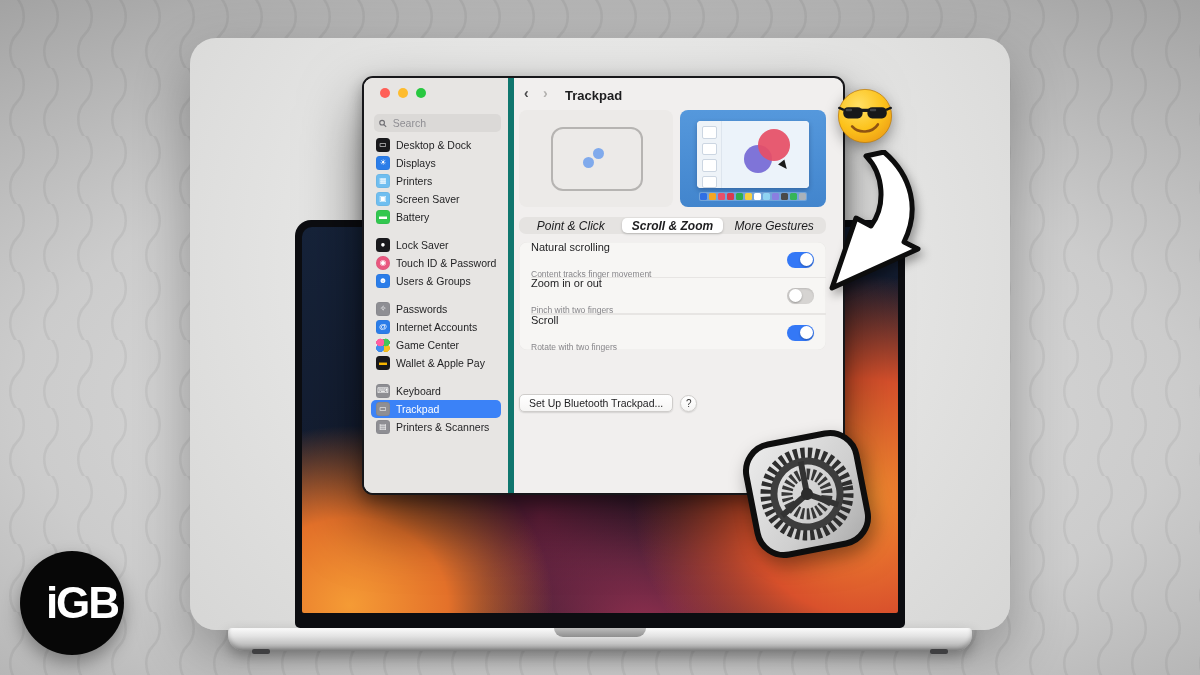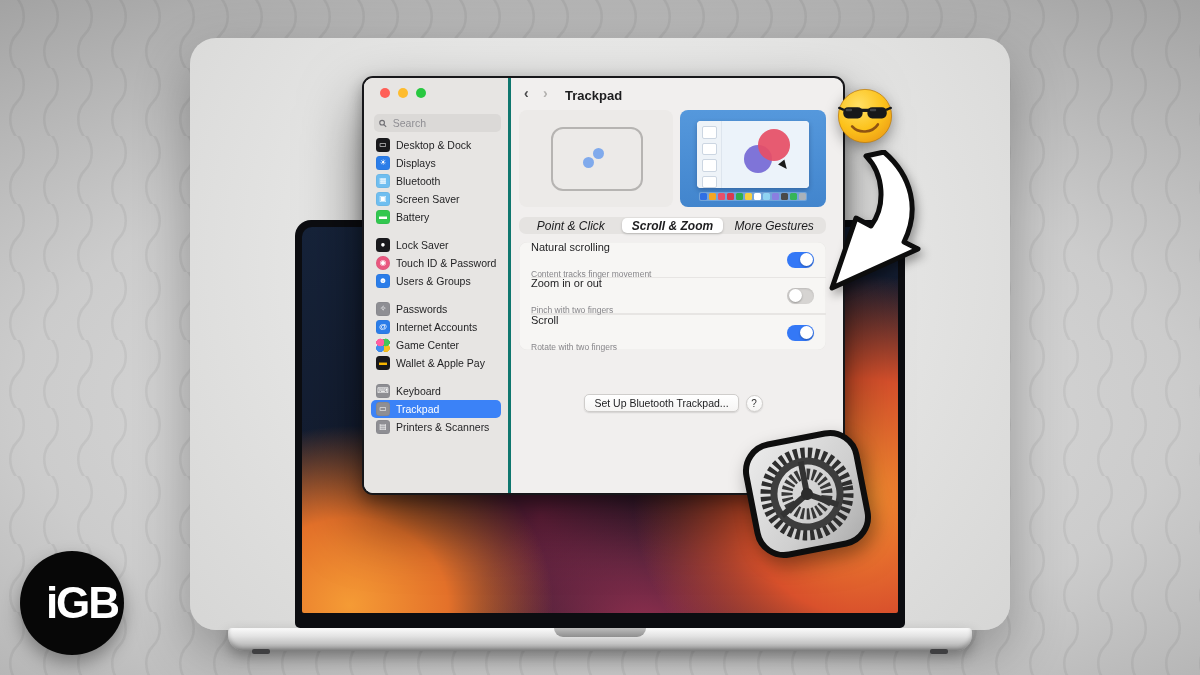--- a/index.html
+++ b/index.html
@@ -30,21 +30,21 @@
   .mb-notch{position:absolute;left:50%;top:0;transform:translateX(-50%);width:92px;height:9px;
     background:linear-gradient(#bdbdbd,#8f8f8f);border-radius:0 0 9px 9px;}
   .mb-foot{position:absolute;top:649px;width:18px;height:5px;background:#3f3f41;border-radius:2px;z-index:4;}
   .foot-l{left:252px;} .foot-r{left:930px;}
 
   
   .swindow{position:absolute;left:362px;top:76px;width:479px;height:415px;z-index:10;border-radius:11px;
     background:#f1efee;border:2px solid #17171a;
     box-shadow:0 28px 60px rgba(0,0,0,.50), 0 6px 16px rgba(0,0,0,.35);}
   .sb{position:absolute;left:0;top:0;bottom:0;width:144px;background:#e7e5e3;
-    border-right:3px solid #0f766e;border-radius:9px 0 0 9px;}
+    border-right:6px solid #0f766e;border-radius:9px 0 0 9px;}
   .traffic{position:absolute;left:16px;top:10px;display:flex;gap:8px;}
   .tl{width:10px;height:10px;border-radius:50%;display:block;}
   .search{position:absolute;left:10px;top:36px;width:127px;height:18px;background:#dbd9d7;border-radius:5px;
     display:flex;align-items:center;gap:4px;padding:0 5px;box-sizing:border-box;}
   .search input{border:none;background:transparent;outline:none;width:100%;font-size:10.5px;color:#3c3c3e;
     font-family:"Liberation Sans","DejaVu Sans",sans-serif;}
   .search input::placeholder{color:#8f8e93;}
   .sb-list{position:absolute;left:7px;right:7px;top:58px;display:flex;flex-direction:column;gap:10px;}
   .sb-group{display:flex;flex-direction:column;}
   .sb-item{display:flex;align-items:center;gap:6px;height:18px;padding:0 5px;border-radius:5px;cursor:default;}
@@ -93,21 +93,21 @@
   .divider{height:1px;background:#e7e5e3;margin-left:12px;}
   .row-label{font-size:11px;color:#1d1d1f;font-weight:500;}
   .row-sub{font-size:8.5px;color:#87868a;margin-top:16px;}
   .toggle{position:relative;width:27px;height:16px;border-radius:9px;flex:0 0 auto;cursor:default;}
   .toggle.on{background:#3478f6;}
   .toggle.off{background:#d6d4d2;box-shadow:inset 0 1px 2px rgba(0,0,0,.12);}
   .knob{position:absolute;top:1.5px;width:13px;height:13px;border-radius:50%;background:#fff;
     box-shadow:0 1px 2px rgba(0,0,0,.3);}
   .toggle.on .knob{right:1.5px;} .toggle.off .knob{left:1.5px;}
 
-  .footer-row{position:absolute;left:155px;top:316px;width:309px;display:flex;justify-content:center;
+  .footer-row{position:absolute;left:155px;top:316px;width:309px;display:flex;justify-content:flex-start;
     align-items:center;gap:7px;}
   .setup-btn{height:18px;border-radius:5px;border:1px solid #cfcdcb;
     background:linear-gradient(#ffffff,#f6f5f4);font-size:10.5px;color:#1d1d1f;padding:0 9px;
     font-family:"Liberation Sans","DejaVu Sans",sans-serif;box-shadow:0 1px 1.5px rgba(0,0,0,.12);}
   .help-btn{width:17px;height:17px;border-radius:50%;border:1px solid #cfcdcb;
     background:linear-gradient(#ffffff,#f6f5f4);font-size:10px;color:#333;display:flex;align-items:center;
     justify-content:center;font-family:"Liberation Sans","DejaVu Sans",sans-serif;box-shadow:0 1px 1.5px rgba(0,0,0,.12);}
 
   
   .gear-sticker{position:absolute;left:736px;top:423px;z-index:12;filter:drop-shadow(4px 8px 9px rgba(0,0,0,.35));}
@@ -163,21 +163,21 @@
             <div class="sb-item">
               <span class="sb-icon" style="background: rgb(25, 25, 28); color: rgb(255, 255, 255);">▭</span>
               <span class="sb-label">Desktop &amp; Dock</span>
             </div>
             <div class="sb-item">
               <span class="sb-icon" style="background: rgb(43, 125, 233); color: rgb(255, 255, 255);">☀</span>
               <span class="sb-label">Displays</span>
             </div>
             <div class="sb-item">
               <span class="sb-icon" style="background: rgb(111, 190, 240); color: rgb(255, 255, 255);">▦</span>
-              <span class="sb-label">Bluetooth</span>
+              <span class="sb-label">Printers</span>
             </div>
             <div class="sb-item">
               <span class="sb-icon" style="background: rgb(111, 190, 240); color: rgb(255, 255, 255);">▣</span>
               <span class="sb-label">Screen Saver</span>
             </div>
             <div class="sb-item">
               <span class="sb-icon" style="background: rgb(50, 199, 79); color: rgb(255, 255, 255);">▬</span>
               <span class="sb-label">Battery</span>
             </div>
           </div>

